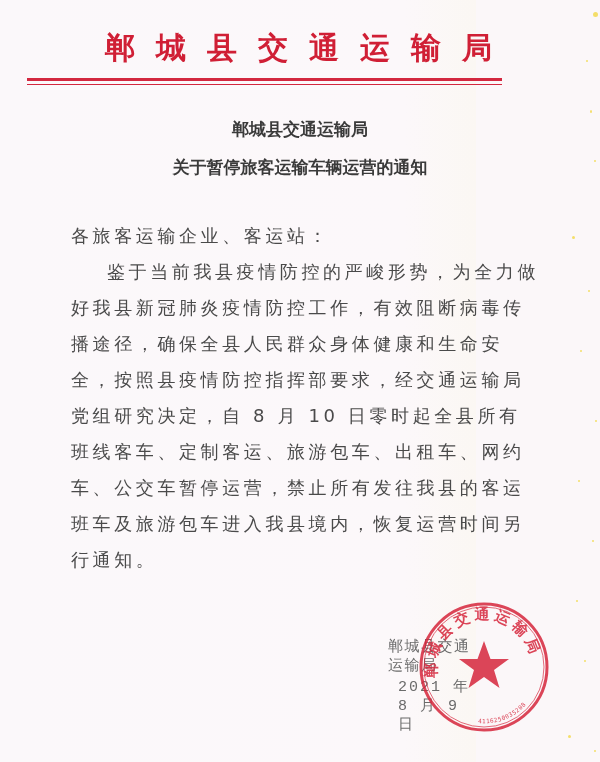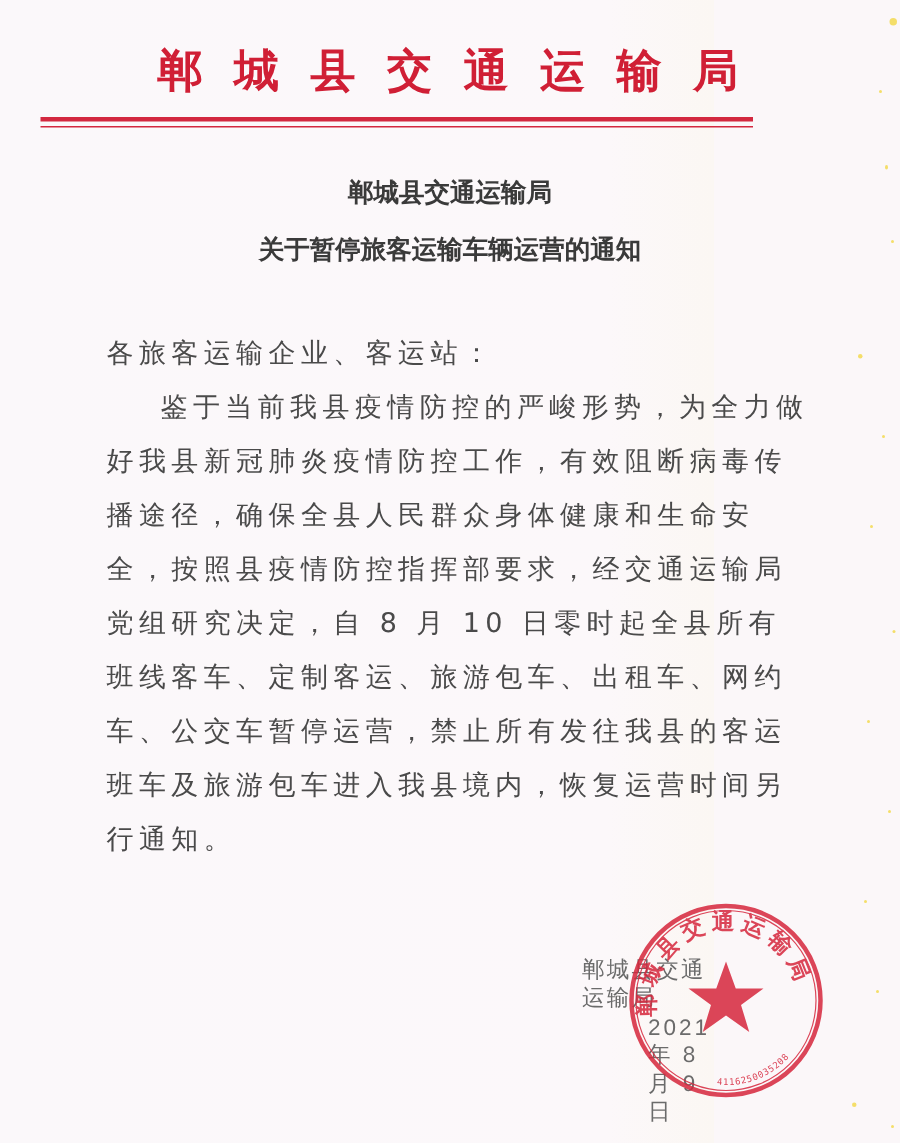--- a/index.html
+++ b/index.html
@@ -97,24 +97,23 @@
       color: #6b6b6b;
       font-family: "DejaVu Sans", sans-serif;
       font-size: 15px;
       letter-spacing: 1.5px;
     }
     .sig-date {
       position: absolute;
       left: 398px;
       top: 677px;
       color: #6b6b6b;
-      font-family: Liberation Sans, sans-serif;
+      font-family: Liberation Mono, monospace;
       font-size: 15px;
       letter-spacing: 2px;
-      margin-left: 34px;
     }
     .stamp {
       position: absolute;
       left: 418px;
       top: 601px;
       width: 132px;
       height: 132px;
       opacity: 0.85;
     }
   </style>

